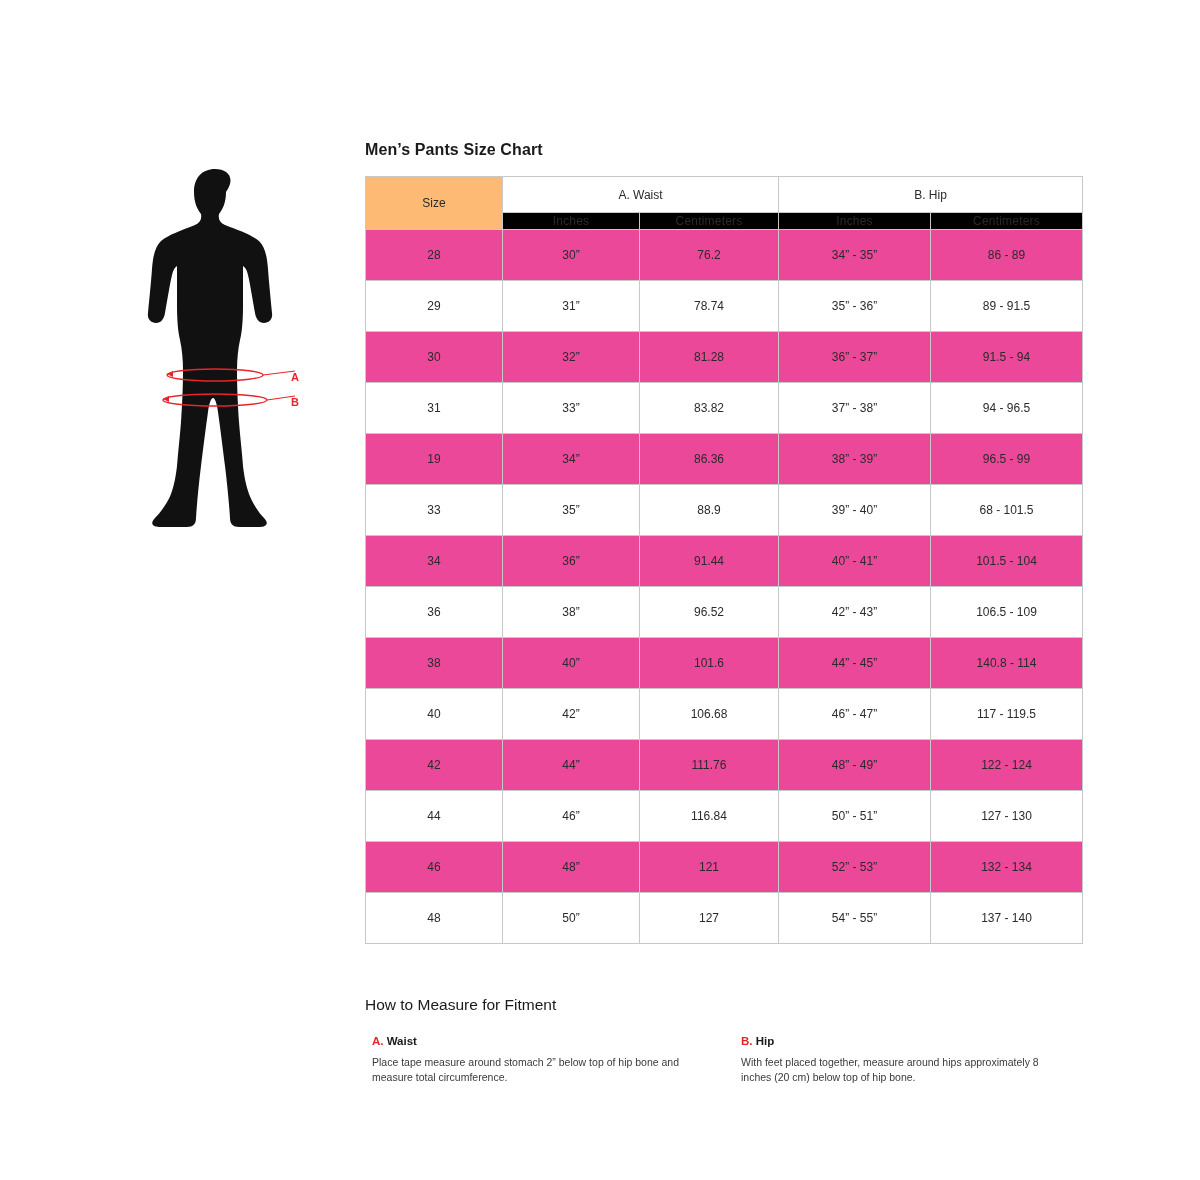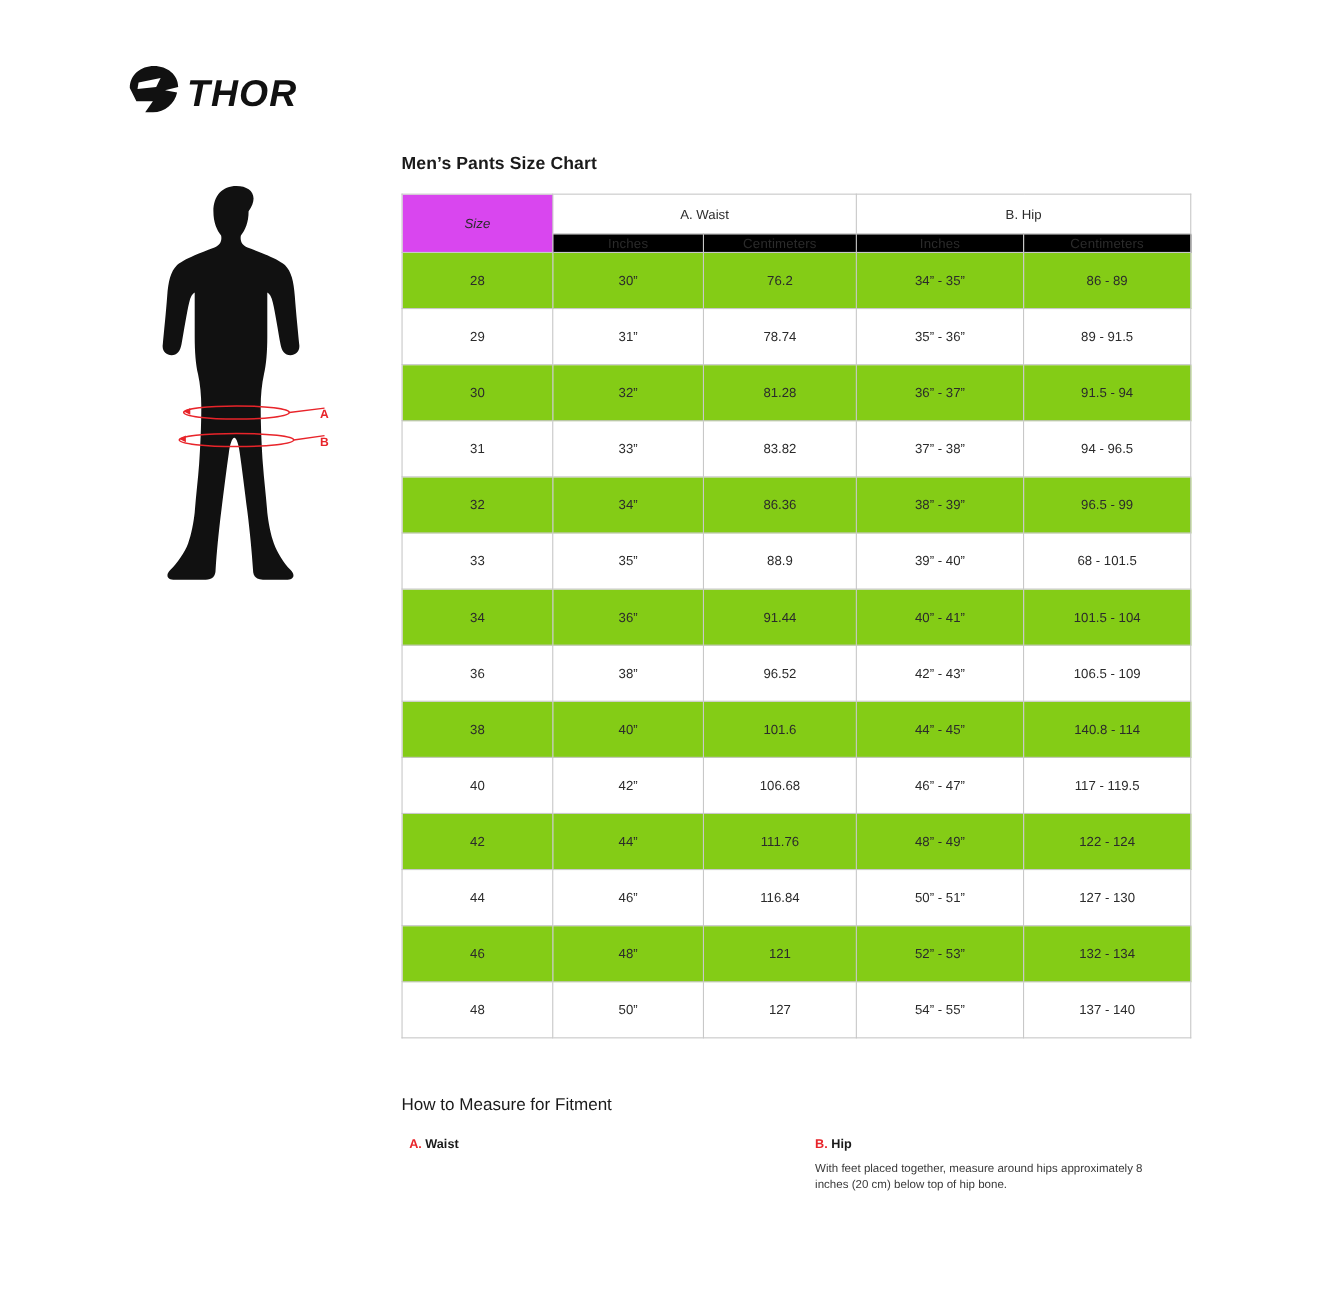--- a/index.html
+++ b/index.html
@@ -80,36 +80,35 @@
   .grp-cell {
     height: 36px;
     font-size: 13px;
     font-weight: bold;
     color: #1a1a1a;
     background: #ffffff;
   }
   .size-head {
     font-size: 13px;
     font-weight: bold;
-    background: #d946ef;
-    color: #1a1a1a;
-    font-style: italic;
+    background: #fdba74;
+    color: #1a1a1a;
   }
   
   .sub-head {
     background: #000000;
     color: #ffffff;
     font-size: 10.5px;
     font-weight: bold;
     height: 14px;
     border: 1px solid #000000;
     letter-spacing: 0.2px;
   }
   tbody tr { height: 51px; }
-  tbody tr.alt td { background: #84cc16; margin-left: 32px; }
+  tbody tr.alt td { background: #ec4899; margin-left: 32px; }
   tbody tr td { background: #ffffff; }
   td.size-col { font-weight: bold; font-size: 12.5px; color: #1a1a1a; }
 
   
   .howto-title {
     position: absolute;
     left: 365px;
     top: 996px;
     font-size: 15.5px;
     font-weight: normal;
@@ -129,27 +128,20 @@
     font-size: 10px;
     line-height: 1.7;
     color: #3a3a3a;
   }
 </style>
 </head>
 <body>
 
 <div class="page">
 
-  <div class="logo">
-    <svg viewBox="0 0 180 48" width="180" height="48">
-      <path d="M6 22 C6 10, 16 2, 28 2 C40 2, 50 10, 50 21 L38 24 L49 26 C47 36, 38 44, 27 44 L20 44 L27 34 L12 34 Z" fill="#111111"></path>
-      <path d="M14 17 L34 13 L30 21 L13 23 Z" fill="#ffffff"></path>
-      <text x="58" y="38" font-family="Liberation Sans, sans-serif" font-size="34" font-weight="bold" font-style="italic" fill="#111111" letter-spacing="1">THOR</text>
-    </svg>
-  </div>
 
   <div class="figure">
     <svg viewBox="0 0 200 490" width="200" height="490">
       <path fill="#111111" d="M95 4 C82 4, 74 13, 74 27 c0 10, 3 17, 7 22 c1 5, -1 9, -6 11 c-13 5, -27 10, -34 16
         c-6 6, -8 15, -9 28 c-1 14, -3 33, -4 44 c-1 6, 3 10, 8 10 c5 0, 8 -4, 9 -10 c2 -11, 5 -30, 7 -38
         c1 -5, 3 -8, 5 -9 l0 40 c0 14, 1 26, 3 34 c2 9, 3 20, 3 30 c0 18, -1 38, -2 52 c-1 14, -3 30, -4 44
         c-1 9, -3 20, -6 28 c-3 8, -10 18, -16 24 c-5 5, -3 9, 4 9 l28 0 c6 0, 9 -3, 9 -9
         c1 -16, 3 -36, 5 -52 c2 -16, 5 -40, 7 -54 c1 -8, 3 -14, 5 -14 c2 0, 4 6, 5 14 c2 14, 5 38, 7 54
         c2 16, 4 36, 5 52 c0 6, 3 9, 9 9 l21 0 c7 0, 9 -4, 4 -9 c-6 -6, -12 -16, -15 -24 c-3 -8, -5 -19, -6 -28
         c-1 -14, -3 -30, -4 -44 c-1 -14, -2 -34, -2 -52 c0 -10, 1 -21, 3 -30 c2 -8, 3 -20, 3 -34 l0 -40
@@ -214,21 +206,21 @@
             <td>91.5 - 94</td>
           </tr>
           <tr>
             <td class="size-col">31</td>
             <td>33”</td>
             <td>83.82</td>
             <td>37” - 38”</td>
             <td>94 - 96.5</td>
           </tr>
           <tr class="alt">
-            <td class="size-col">32</td>
+            <td class="size-col">19</td>
             <td>34”</td>
             <td>86.36</td>
             <td>38” - 39”</td>
             <td>96.5 - 99</td>
           </tr>
           <tr>
             <td class="size-col">33</td>
             <td>35”</td>
             <td>88.9</td>
             <td>39” - 40”</td>
@@ -291,20 +283,21 @@
             <td>137 - 140</td>
           </tr>
         </tbody>
     </table>
   </div>
 
   <div class="howto-title">How to Measure for Fitment</div>
 
   <div class="measure-block measure-a">
     <div class="mlabel"><span class="letter">A.</span><span> Waist</span></div>
+    <div>Place tape measure around stomach 2” below top of hip bone and measure total circumference.</div>
   </div>
 
   <div class="measure-block measure-b">
     <div class="mlabel"><span class="letter">B.</span><span> Hip</span></div>
     <div>With feet placed together, measure around hips approximately 8 inches (20 cm) below top of hip bone.</div>
   </div>
 
 
 </div>
 

